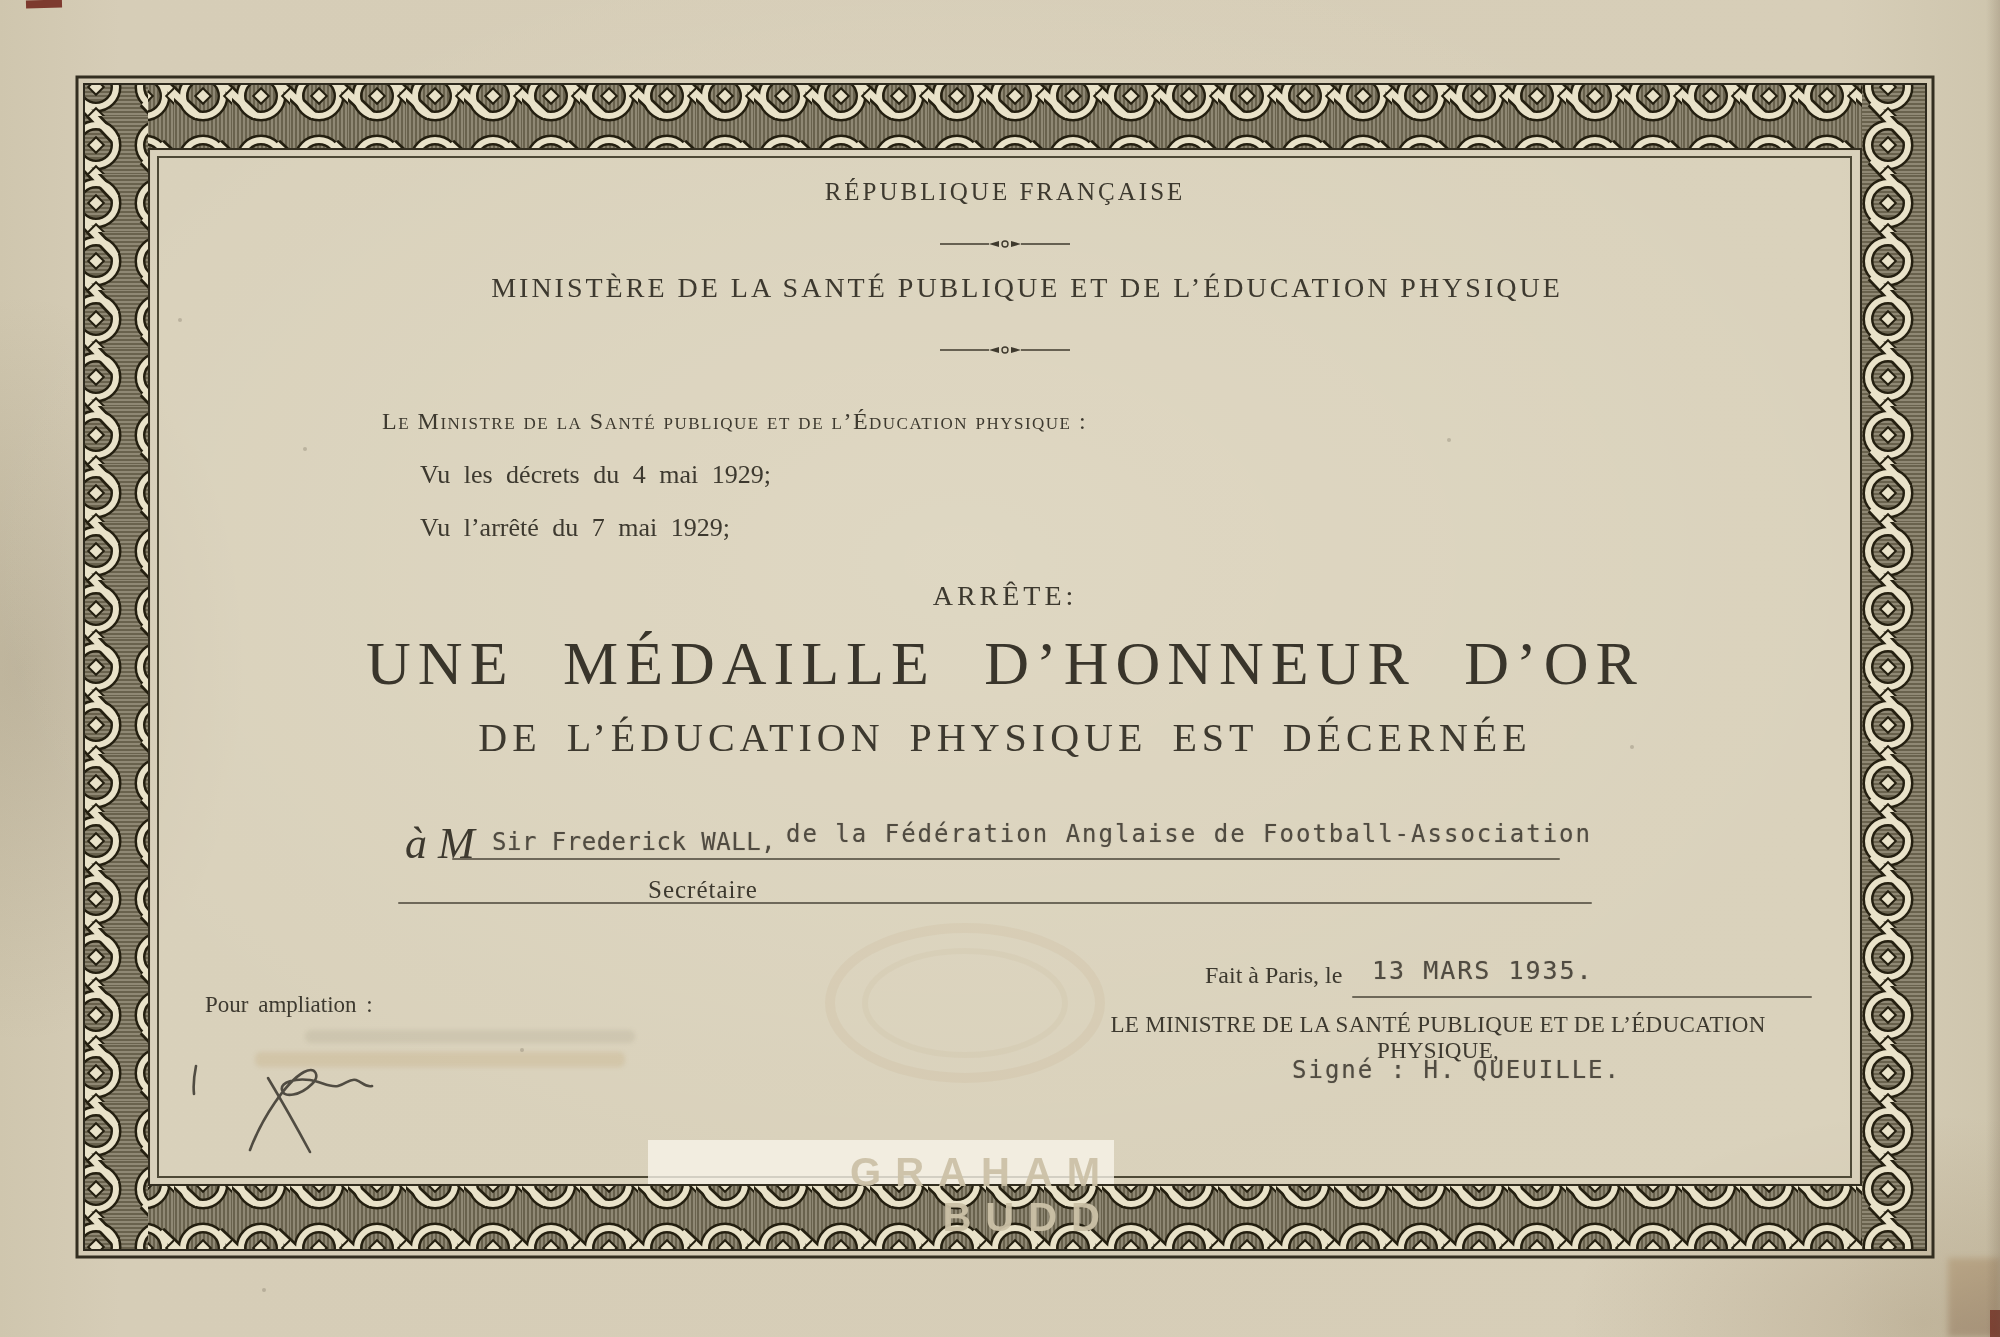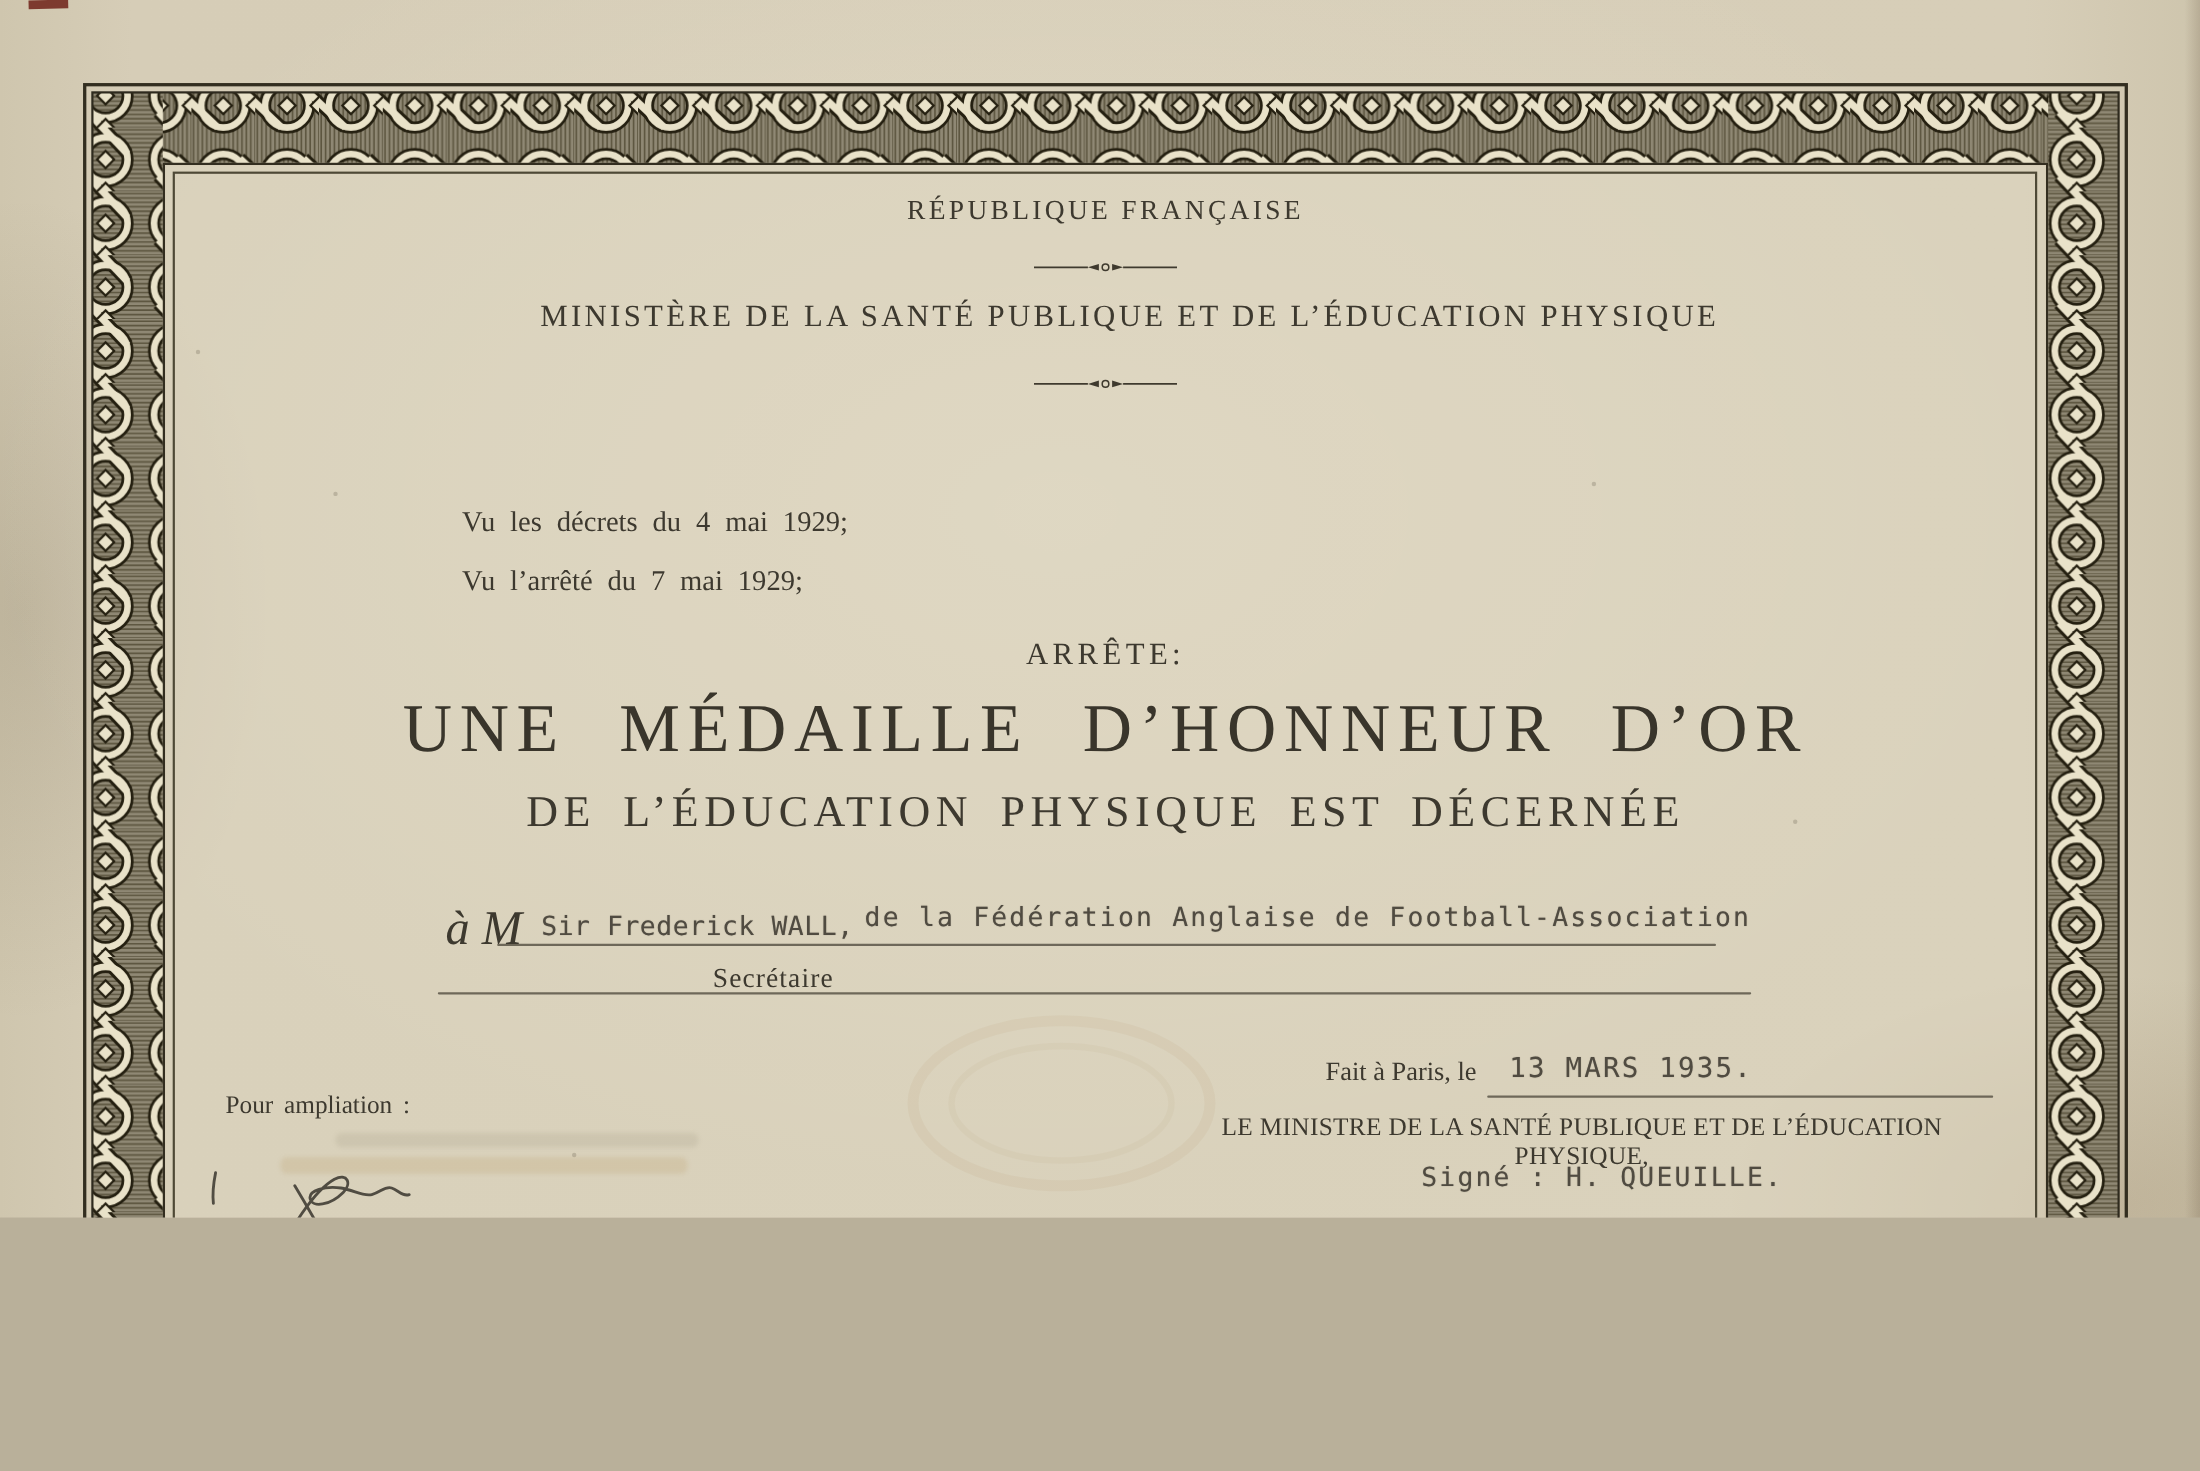--- a/index.html
+++ b/index.html
@@ -1,17 +1,17 @@
 <!DOCTYPE html>
 <html><head>
 <meta charset="utf-8">
 <style>
   html,body{margin:0;padding:0;background:#b9b09a;}
   #canvas{
-    position:relative;width:2000px;height:1107px;overflow:hidden;
+    position:relative;width:2000px;height:1337px;overflow:hidden;
     background:
       radial-gradient(ellipse 1400px 900px at 48% 42%, rgba(255,252,238,.28), rgba(0,0,0,0) 70%),
       radial-gradient(ellipse 300px 500px at 1% 50%, rgba(96,82,58,.16), rgba(0,0,0,0) 75%),
       radial-gradient(ellipse 500px 300px at 96% 99%, rgba(110,84,48,.18), rgba(0,0,0,0) 70%),
       linear-gradient(90deg, #cfc6ae 0%, #d6cdb7 6%, #d7ceb8 92%, #cec5ad 100%);
     font-family:"Liberation Serif", serif;
   }
   .abs{position:absolute;}
   .serif{font-family:"Liberation Serif", serif;}
   .mono{font-family:"DejaVu Sans Mono", monospace;}
@@ -124,20 +124,21 @@
   <div id="orn2" class="abs ornament">
     <svg width="130" height="12" viewBox="0 0 130 12">
       <path d="M0 6 H49" stroke="#3f3a2e" stroke-width="1.6"></path>
       <path d="M81 6 H130" stroke="#3f3a2e" stroke-width="1.6"></path>
       <path d="M49 6 l10 -3 v6 z" fill="#3f3a2e"></path>
       <path d="M81 6 l-10 -3 v6 z" fill="#3f3a2e"></path>
       <circle cx="65" cy="6" r="3" fill="none" stroke="#3f3a2e" stroke-width="1.4"></circle>
     </svg>
   </div>
 
+  <div id="minister-line" class="abs serif ink">Le Ministre de la Santé publique et de l’Éducation physique :</div>
   <div id="decree1" class="abs serif ink">Vu les décrets du 4 mai 1929;</div>
   <div id="decree2" class="abs serif ink">Vu l’arrêté du 7 mai 1929;</div>
   <div id="arrete" class="abs center-line serif ink">ARRÊTE:</div>
 
   <div id="award-title" class="abs center-line serif">UNE MÉDAILLE D’HONNEUR D’OR</div>
   <div id="award-subtitle" class="abs center-line serif ink">DE L’ÉDUCATION PHYSIQUE EST DÉCERNÉE</div>
 
   <div id="recipient-prefix" class="abs serif ink">à M</div>
   <div id="recipient-name" class="abs mono typed">Sir Frederick WALL,</div>
   <div id="line1" class="abs fill-line"></div>

